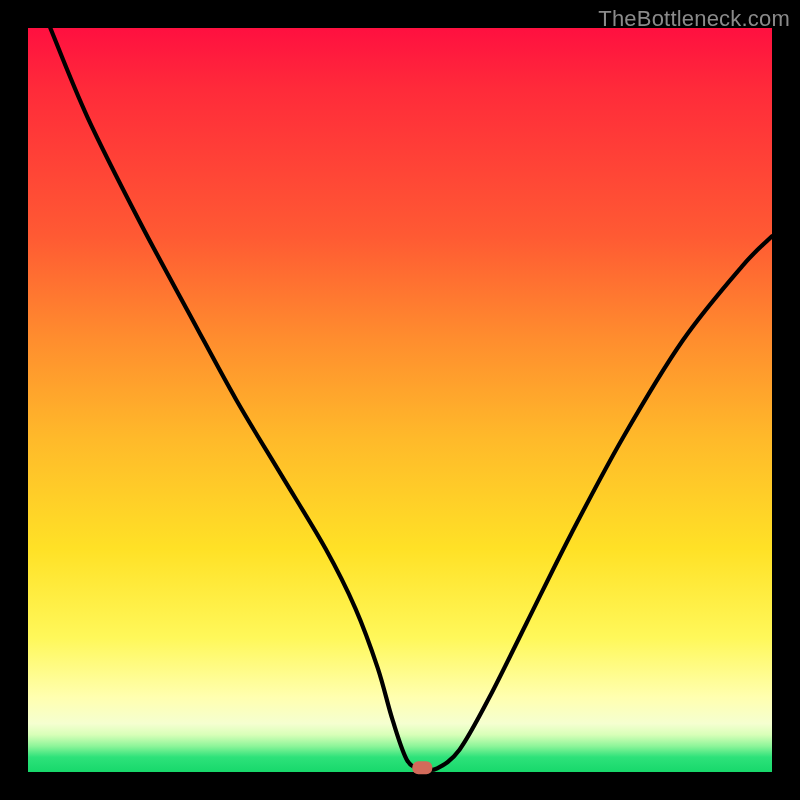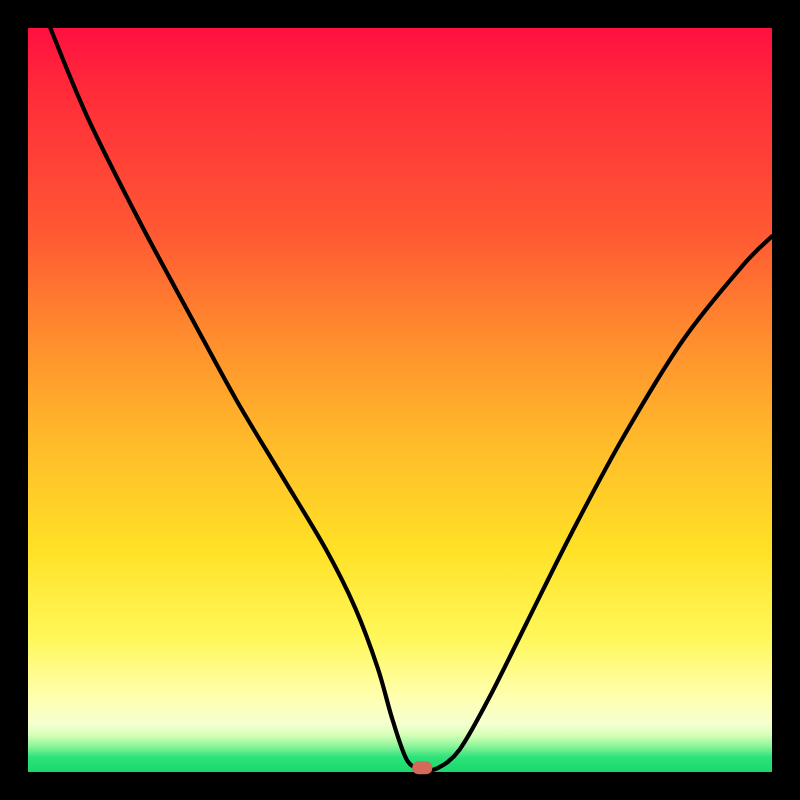--- a/index.html
+++ b/index.html
@@ -71,14 +71,15 @@
 
   <div class="plot-area">
 
     <svg class="curve" viewBox="0 0 744 744" preserveAspectRatio="none">
       <path d="M 22.32 0.00 C 28.52 14.88, 44.64 57.04, 59.52 89.28 C 74.40 121.52, 94.24 159.96, 111.60 193.44 C 128.96 226.92, 147.56 260.40, 163.68 290.16 C 179.80 319.92, 193.44 345.96, 208.32 372.00 C 223.20 398.04, 238.08 421.60, 252.96 446.40 C 267.84 471.20, 285.20 498.48, 297.60 520.80 C 310.00 543.12, 318.68 560.48, 327.36 580.32 C 336.04 600.16, 343.48 621.24, 349.68 639.84 C 355.88 658.44, 359.60 676.42, 364.56 691.92 C 369.52 707.42, 374.48 724.78, 379.44 732.84 C 384.40 740.90, 389.36 739.04, 394.32 740.28 C 399.28 741.52, 403.00 743.38, 409.20 740.28 C 415.40 737.18, 422.84 733.46, 431.52 721.68 C 440.20 709.90, 450.12 690.68, 461.28 669.60 C 472.44 648.52, 484.84 622.48, 498.48 595.20 C 512.12 567.92, 527.00 536.92, 543.12 505.92 C 559.24 474.92, 576.60 441.44, 595.20 409.20 C 613.80 376.96, 634.88 341.00, 654.72 312.48 C 674.56 283.96, 699.36 255.44, 714.24 238.08 C 729.12 220.72, 739.04 213.28, 744.00 208.32" fill="none" stroke="#000000" stroke-width="4.2" stroke-linecap="round" stroke-linejoin="round"></path>
       <rect class="marker" x="384.32" y="733.28" width="20" height="13" rx="6" ry="6" fill="#d36a5a"></rect>
     </svg>
 
   </div>
 
+  <div class="watermark">TheBottleneck.com</div>
 
 </div>
 
 </body></html>

